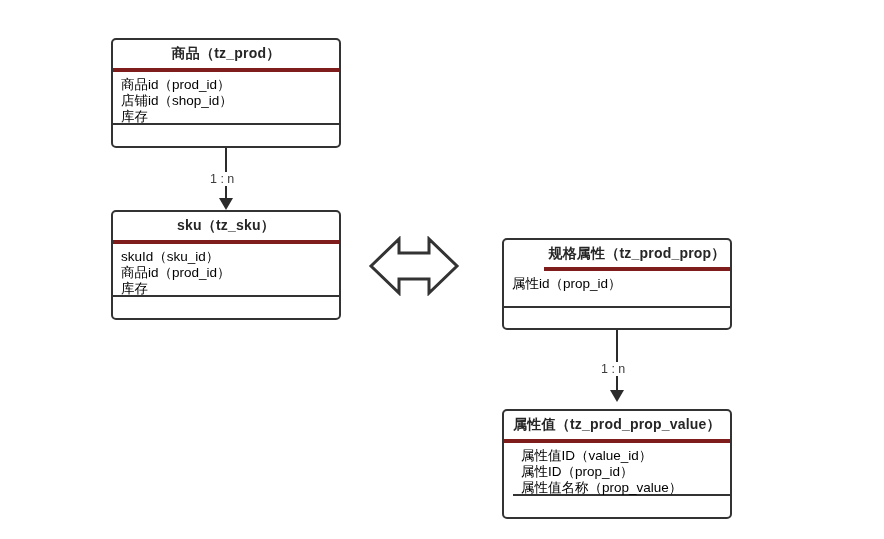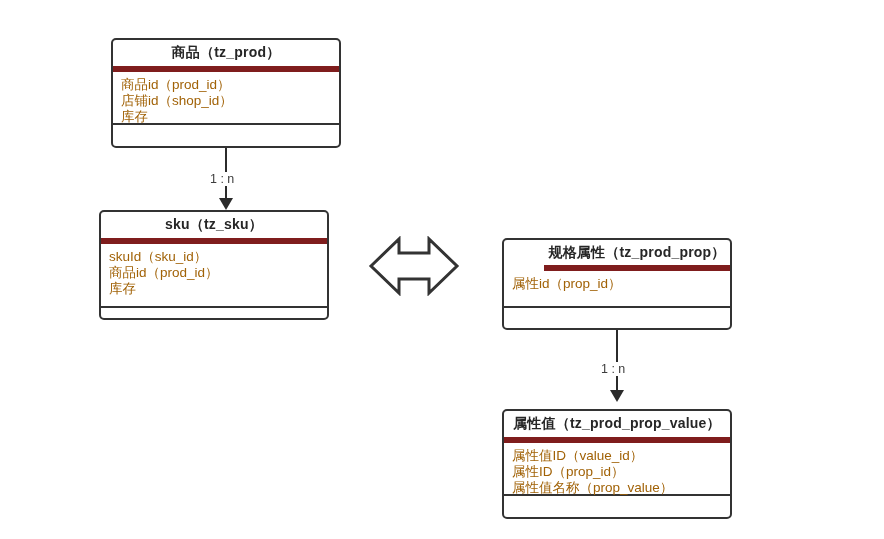--- a/index.html
+++ b/index.html
@@ -35,42 +35,42 @@
     flex-direction: column;
     overflow: hidden;
   }
   .entity-header {
     box-sizing: border-box;
     text-align: right;
     font-weight: bold;
     font-size: 14px;
     letter-spacing: 0.2px;
     color: #262626;
-    border-bottom: 6px solid #7f1d1d;
+    border-bottom: 4px solid #7f1d1d;
     display: flex;
     align-items: center;
     justify-content: center;
     white-space: nowrap;
   }
   .entity-body {
     box-sizing: border-box;
     border-bottom: 2px solid #333333;
     padding: 5px 8px 6px 8px;
     display: flex;
     flex-direction: column;
     justify-content: flex-start;
   }
   .entity-footer {
     box-sizing: border-box;
     flex: 1 1 auto;
   }
   .field-row {
     font-size: 13.5px;
     line-height: 16px;
-    color: #a16207;
+    color: #000000;
     white-space: nowrap;
   }
 
   
   .connector {
     position: absolute;
   }
   .conn-line {
     position: absolute;
     width: 2px;
@@ -111,23 +111,23 @@
     </div>
     <div class="entity-footer"></div>
   </div>
 
   <div class="connector" style="left:0; top:0; width:884px; height:539px; pointer-events:none;">
     <div class="conn-line" style="left:225px; top:148px; height:52px;"></div>
     <div class="conn-arrow" style="left:219px; top:198px;"></div>
     <div class="conn-label" style="left:208px; top:172px;">1 : n</div>
   </div>
 
-  <div class="entity" style="left:99px; top:210px; width:230px; height:110px;">
+  <div class="entity" style="left:111px; top:210px; width:230px; height:110px;">
     <div class="entity-header" style="height:32px;">sku（tz_sku）</div>
-    <div class="entity-body" style="height:64px;">
+    <div class="entity-body" style="height:53px;">
       <div class="field-row">skuId（sku_id）</div>
       <div class="field-row">商品id（prod_id）</div>
       <div class="field-row">库存</div>
     </div>
     <div class="entity-footer"></div>
   </div>
 
   <div class="double-arrow" style="left:368px; top:236px; width:92px; height:60px;">
     <svg width="92" height="60" viewBox="0 0 92 60" xmlns="http://www.w3.org/2000/svg">
       <polygon points="3,30 31,3 31,17 61,17 61,3 89,30 61,57 61,43 31,43 31,57" fill="none" stroke="#333333" stroke-width="3" stroke-linejoin="miter"></polygon>
@@ -143,21 +143,21 @@
   </div>
 
   <div class="connector" style="left:0; top:0; width:884px; height:539px; pointer-events:none;">
     <div class="conn-line" style="left:616px; top:330px; height:62px;"></div>
     <div class="conn-arrow" style="left:610px; top:390px;"></div>
     <div class="conn-label" style="left:599px; top:362px;">1 : n</div>
   </div>
 
   <div class="entity" style="left:502px; top:409px; width:230px; height:110px;">
     <div class="entity-header" style="height:32px;">属性值（tz_prod_prop_value）</div>
-    <div class="entity-body" style="height:53px;">
+    <div class="entity-body" style="height:53px;margin-left:9px;">
       <div class="field-row">属性值ID（value_id）</div>
       <div class="field-row">属性ID（prop_id）</div>
       <div class="field-row">属性值名称（prop_value）</div>
     </div>
     <div class="entity-footer"></div>
   </div>
 
 </div>
 
 </body></html>

